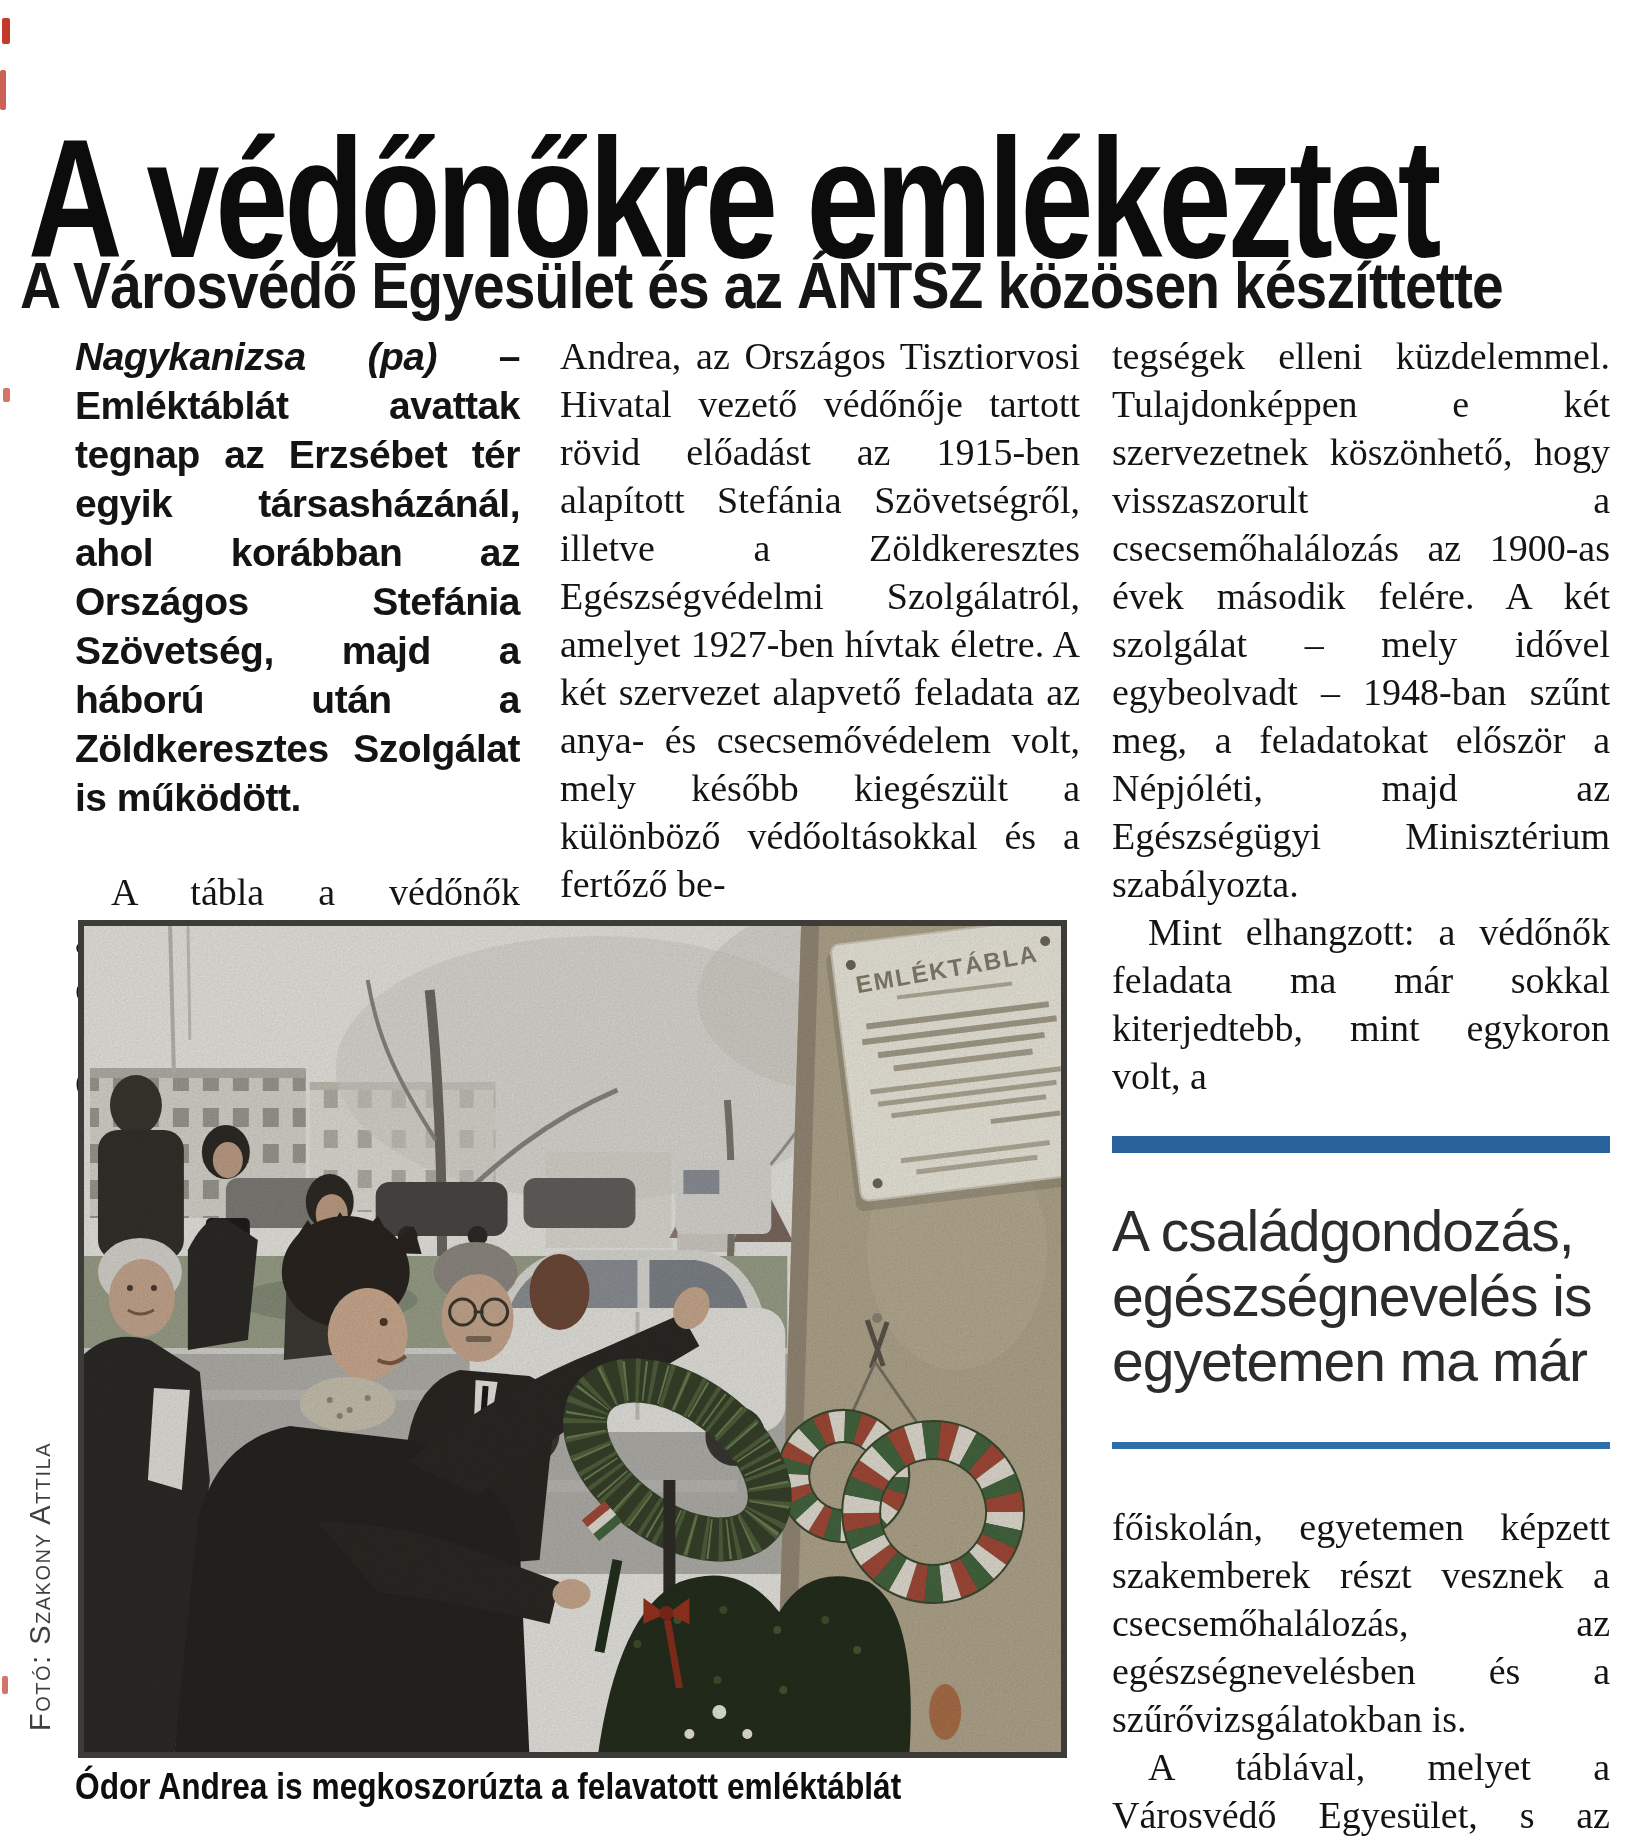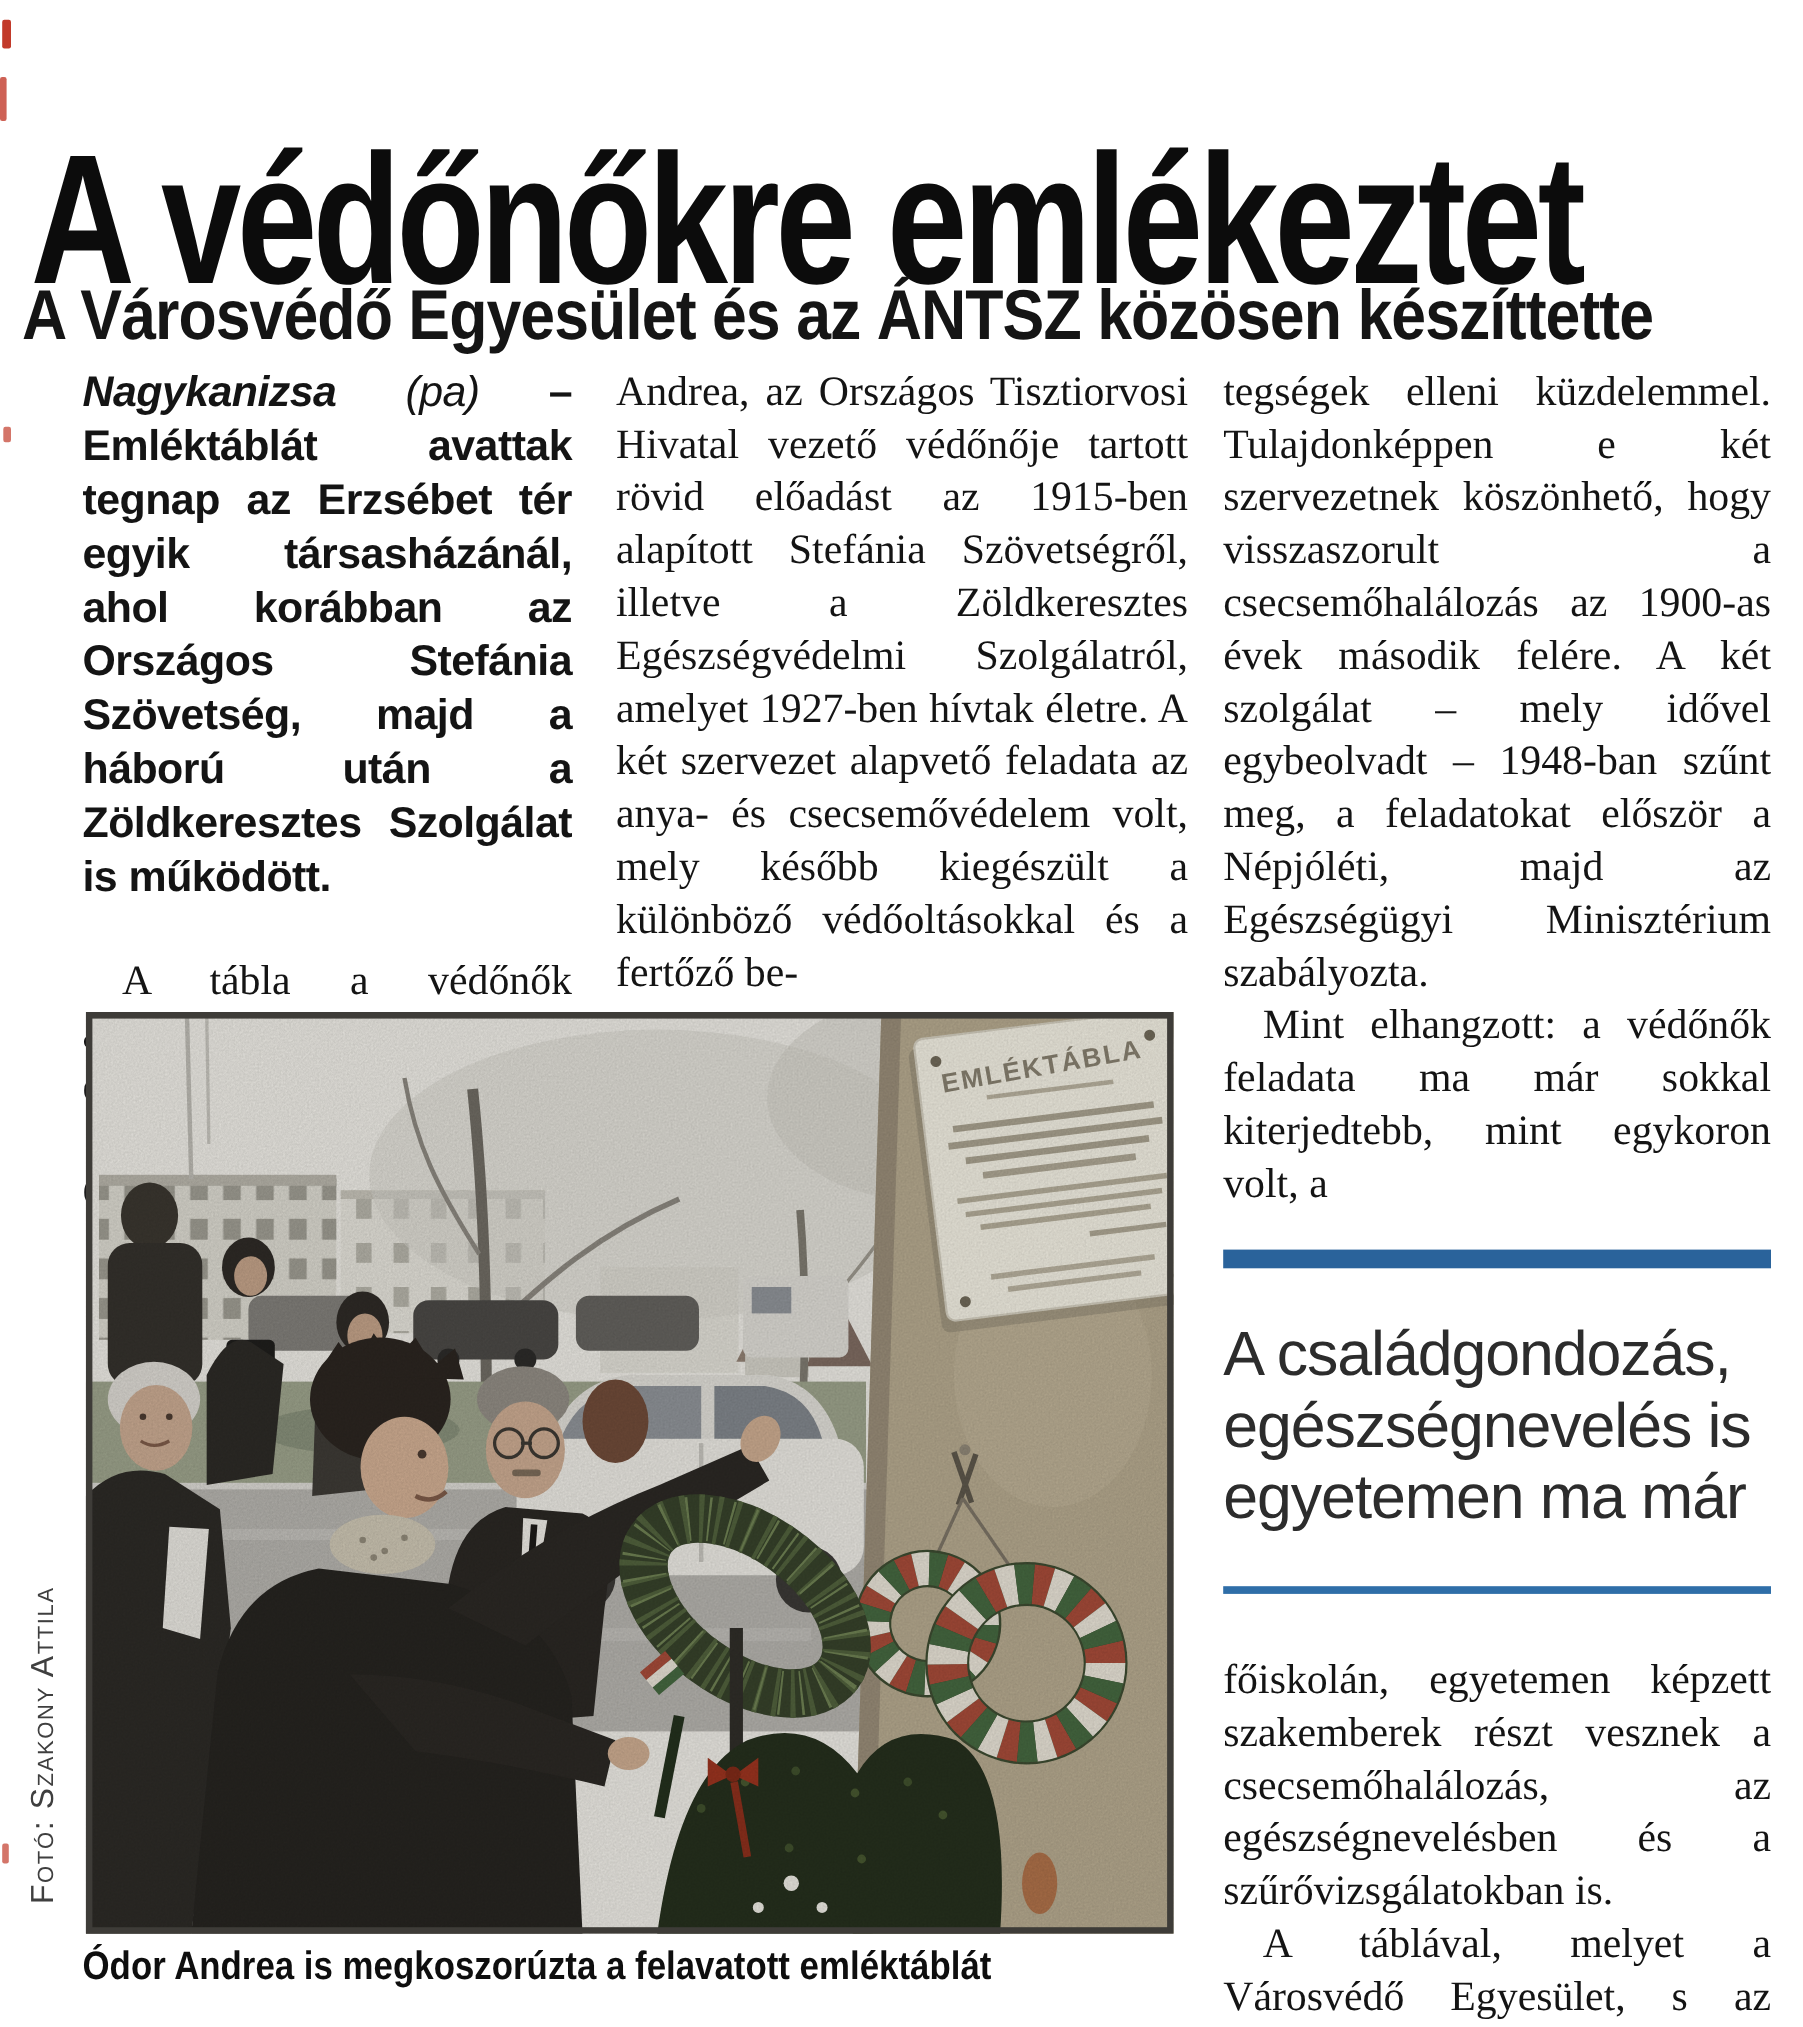--- a/index.html
+++ b/index.html
@@ -16,21 +16,21 @@
   .col{position:absolute;top:332px;text-align:justify;}
   .col1{left:75px;width:445px;}
   .col2{left:560px;width:520px;}
   .col3{left:1112px;width:498px;}
   .body{font-size:38px;line-height:48px;margin:0;}
   .indent{text-indent:36px;}
   .lead{font-family:"Liberation Sans",sans-serif;font-weight:bold;font-size:39px;
         line-height:49px;margin:0 0 46px 0;letter-spacing:-.5px;}
   .bi{font-style:italic;font-weight:bold;}
   .it{}
-  .sig{font-style:italic;font-weight:normal;}
+  .sig{font-style:italic;font-weight:bold;}
   
   .bar1{height:17px;background:#2a639b;margin:36px 0 0 0;}
   .pullquote{font-family:"Liberation Sans",sans-serif;font-size:57px;line-height:65px;
              color:#2c2c2c;margin:46px 0 0 0;letter-spacing:-1px;text-align:left;}
   .bar2{height:7px;background:#2f6ea8;margin:48px 0 54px 0;}
   
   .photo{position:absolute;left:78px;top:920px;width:989px;height:838px;}
   .photo svg{display:block;width:100%;height:100%;}
   .caption{position:absolute;left:75px;top:1766px;white-space:nowrap;
            font-family:"Liberation Sans",sans-serif;font-weight:bold;font-size:36px;

